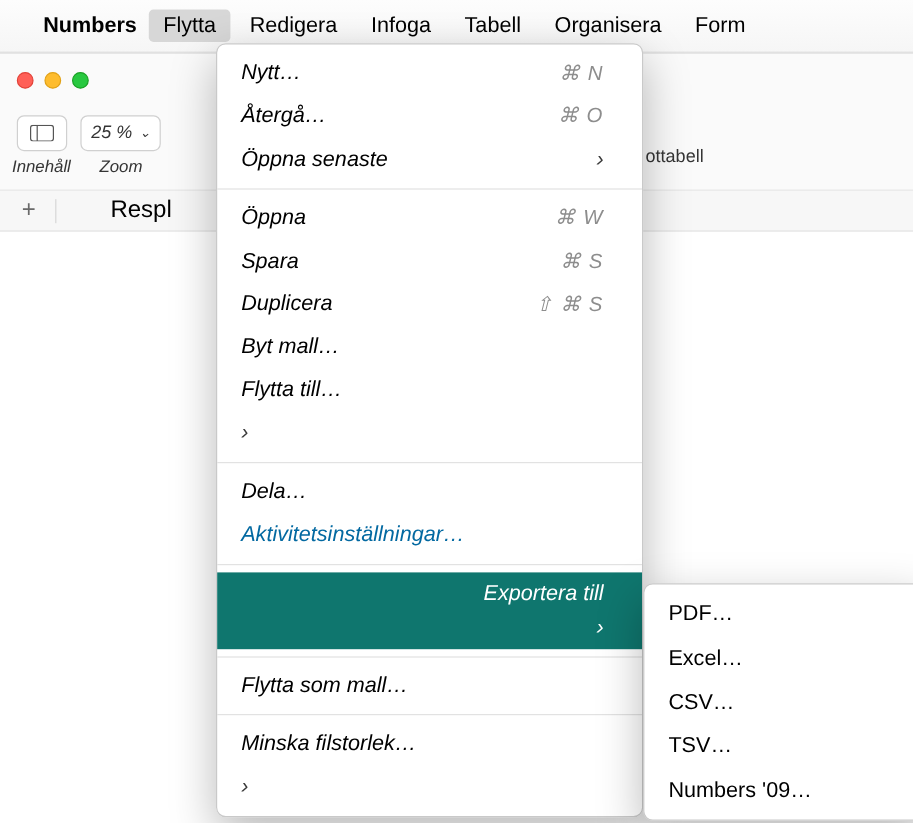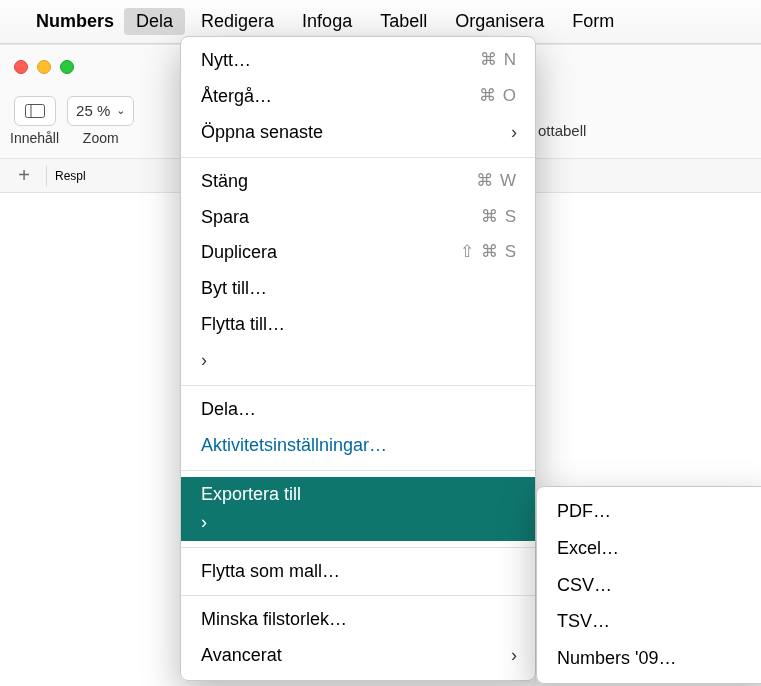--- a/index.html
+++ b/index.html
@@ -69,20 +69,21 @@
     border-bottom: 1px solid #e3e3e3;
     background: #fafafa;
   }
   .tool {
     display:flex;
     flex-direction: column;
     align-items: center;
     margin: 0 4px;
     font-size: 14px;
     color:#353535;
+    font-style:italic;
   }
   .tool .btn {
     height: 30px;
     min-width: 42px;
     border:1px solid #d0d0d0;
     border-radius:6px;
     background:#fff;
     display:flex;
     align-items:center;
     justify-content:center;
@@ -93,42 +94,43 @@
   .sheetbar {
     height: 34px;
     display:flex;
     align-items:center;
     border-bottom:1px solid #e3e3e3;
     background:#f7f7f7;
     padding-left:10px;
   }
   .plus { font-size:20px; color:#6a6a6a; width:28px; text-align:center; }
   .sep { width:1px; height:20px; background:#d6d6d6; margin:0 8px; }
-  .sheetname { font-size:12px; }
+  .sheetname { font-size:20px;margin-left:37px; }
 
   
   .dropdown {
     position:absolute;
     left: 180px;
     top: 36px;
     width: 356px;
     background: rgba(255,255,255,0.98);
     border:1px solid #c9c9c9;
     border-radius: 8px;
     box-shadow: 0 14px 38px rgba(0,0,0,0.28);
     padding: 6px 0;
   }
   .mi {
     display:flex;
-    align-items:flex-start;
+    align-items:flex-end;
     justify-content:space-between;
-    padding: 4px 18px 4px 20px;
+    padding: 4px 32px 4px 20px;
     font-size: 18px;
     line-height: 1.55;
     cursor: default;
+    font-style: italic;
   }
   .mi.disabled { color:#0369a1; }
   .mi.selected {
     background:#0f766e;
     color:#fff;
     flex-direction:column;
   }
   .mi .sc { color:#8d8d8d; font-size:17px; letter-spacing:1px; }
   .mi .chev { font-size:18px; color:#3a3a3a; }
   .mi.selected .chev { color:#fff; }
@@ -164,21 +166,21 @@
     font-size:15px;
     color:#353535;
   }
 </style>
 </head>
 <body>
 
 <div class="menubar">
   <span class="apple-logo"></span>
   <span class="app-name">Numbers</span>
-  <span class="menu-item open">Dela</span>
+  <span class="menu-item open">Flytta</span>
   <span class="menu-item">Redigera</span>
   <span class="menu-item">Infoga</span>
   <span class="menu-item">Tabell</span>
   <span class="menu-item">Organisera</span>
   <span class="menu-item">Form</span>
 </div>
 
 <div class="window">
   <div class="titlebar">
     <div class="traffic">
@@ -222,33 +224,33 @@
   <div class="mi">
     <span>Återgå…</span>
     <span class="sc">⌘ O</span>
   </div>
   <div class="mi">
     <span>Öppna senaste</span>
     <span class="chev">›</span>
   </div>
   <div class="divider"></div>
   <div class="mi">
-    <span>Stäng</span>
+    <span>Öppna</span>
     <span class="sc">⌘ W</span>
   </div>
   <div class="mi">
     <span>Spara</span>
     <span class="sc">⌘ S</span>
   </div>
   <div class="mi">
     <span>Duplicera</span>
     <span class="sc">⇧ ⌘ S</span>
   </div>
   <div class="mi">
-    <span>Byt till…</span>
+    <span>Byt mall…</span>
   </div>
   <div class="mi">
     <span>Flytta till…</span>
   </div>
   <div class="mi">
     <span class="chev">›</span>
   </div>
   <div class="divider"></div>
   <div class="mi">
     <span>Dela…</span>
@@ -263,21 +265,20 @@
   </div>
   <div class="divider"></div>
   <div class="mi">
     <span>Flytta som mall…</span>
   </div>
   <div class="divider"></div>
   <div class="mi">
     <span>Minska filstorlek…</span>
   </div>
   <div class="mi">
-    <span>Avancerat</span>
     <span class="chev">›</span>
   </div>
 </div>
 
 <div class="submenu">
   <div class="si">PDF…</div>
   <div class="si">Excel…</div>
   <div class="si">CSV…</div>
   <div class="si">TSV…</div>
   <div class="si">Numbers '09…</div>

